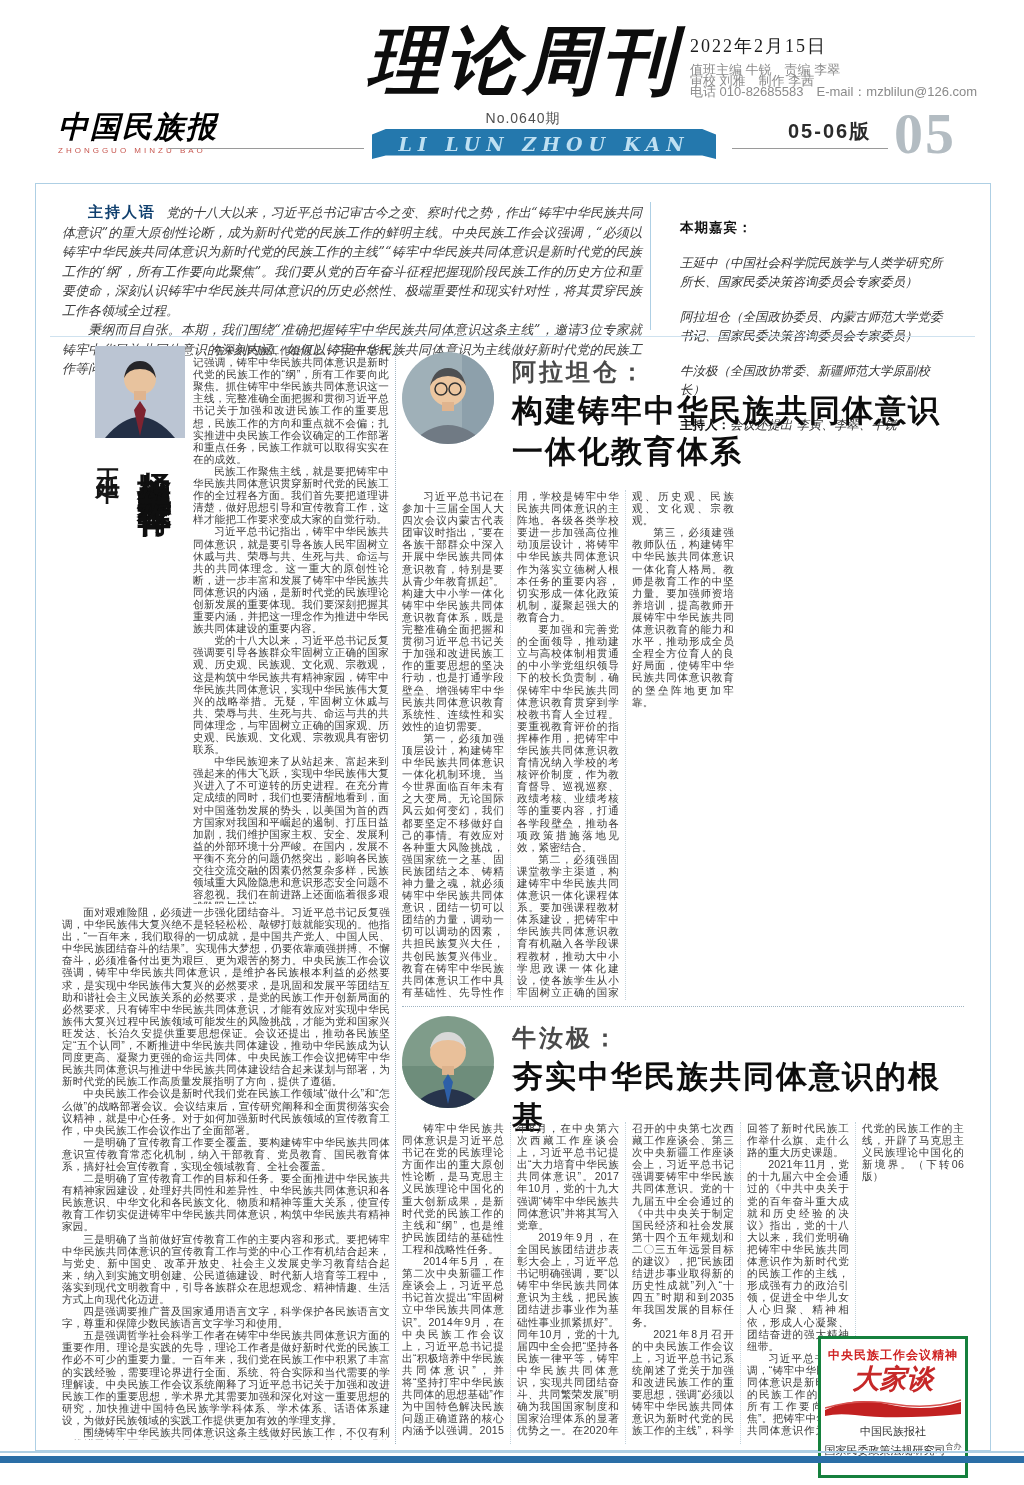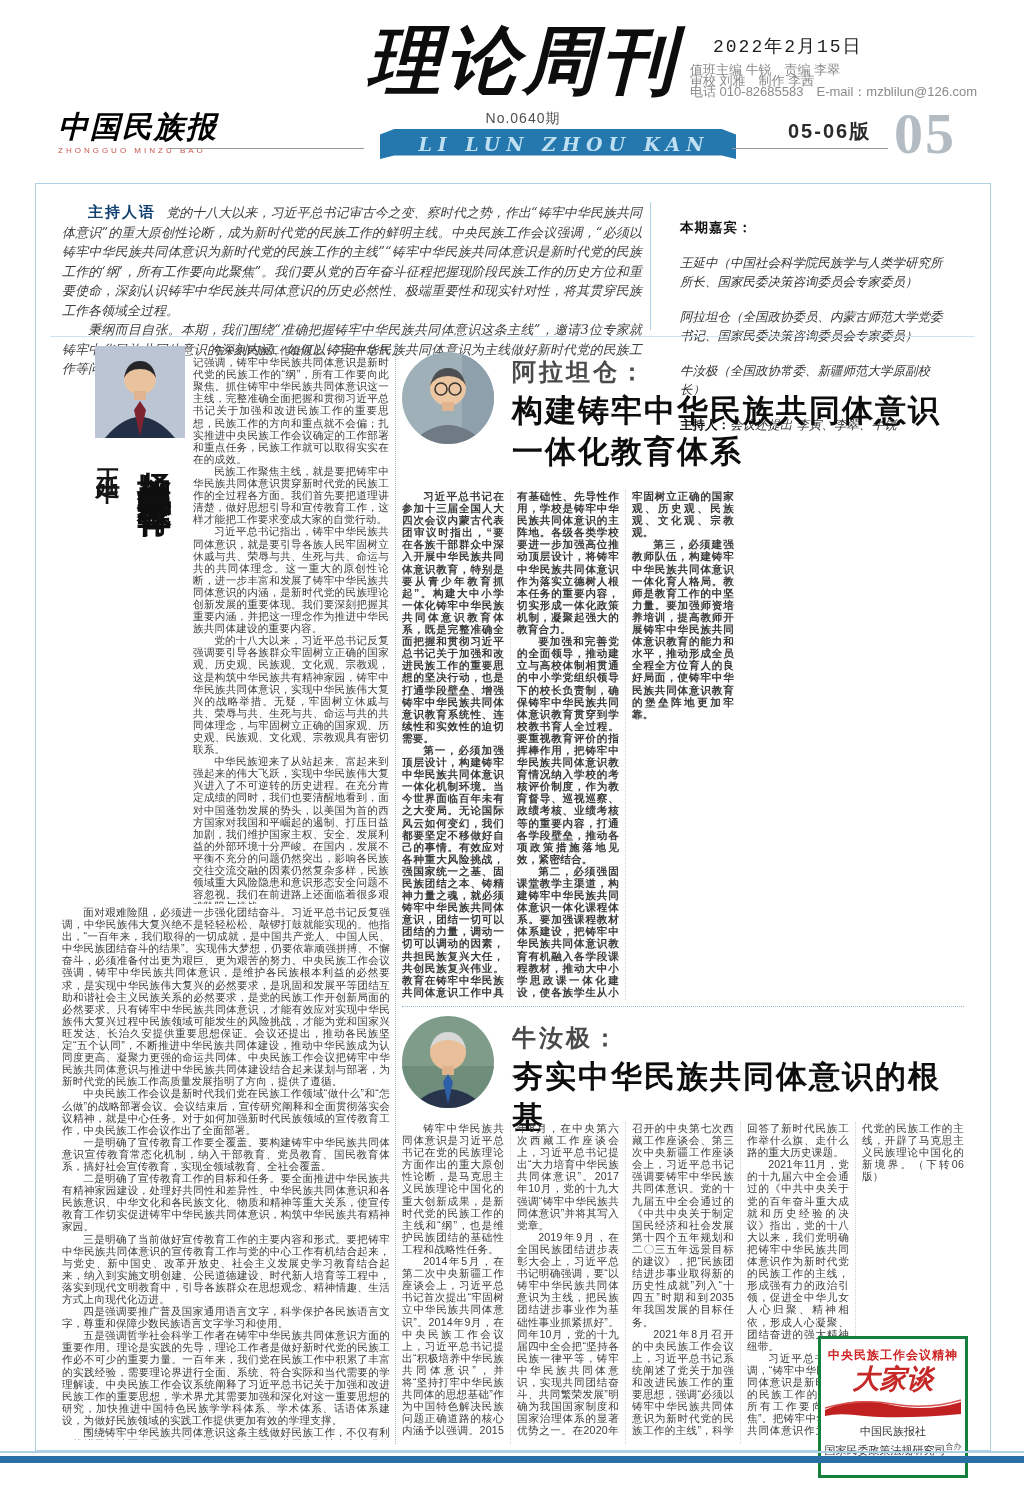--- a/index.html
+++ b/index.html
@@ -8,25 +8,25 @@
   .abs{position:absolute;}
 
   
   .brand{left:58px;top:112px;}
   .brand-cn{font-family:"DejaVu Serif",serif;font-style:italic;font-weight:900;font-size:30px;color:#000000;letter-spacing:2px;line-height:30px;}
   .brand-en{font-size:8px;color:#c7564f;letter-spacing:3px;margin-top:4px;}
   .brand-rule{left:168px;top:148px;width:196px;height:0;border-top:1px solid #9a9a9a;}
   .paper-title{left:358px;top:14px;width:330px;text-align:center;font-family:"DejaVu Serif",serif;
                font-weight:900;font-style:italic;font-size:74px;line-height:92px;color:#0d0d0d;letter-spacing:4px;}
   .issue-no{left:358px;top:110px;width:330px;text-align:center;font-size:14px;color:#4f4f4f;letter-spacing:1px;}
-  .ribbon{left:380px;top:129px;width:344px;height:30px;background:#2478ad;
+  .ribbon{left:372px;top:129px;width:344px;height:30px;background:#2478ad;
           clip-path:polygon(0 18%,4% 0,96% 0,100% 18%,100% 100%,96% 88%,4% 88%,0 100%);
-          display:flex;align-items:center;justify-content:center;padding-left:12px;}
+          display:flex;align-items:center;justify-content:center;}
   .ribbon span{font-family:"DejaVu Serif",serif;font-style:italic;font-weight:700;font-size:19px;color:#bfe0f2;letter-spacing:6px;}
-  .date-line{left:690px;top:34px;font-family:Liberation Mono, monospace;font-size:18px;color:#1d1d1d;letter-spacing:2px;margin-left:23px;}
+  .date-line{left:690px;top:34px;font-family:Liberation Serif, serif;font-size:18px;color:#1d1d1d;letter-spacing:2px;}
   .staff{left:690px;top:64px;font-size:13px;line-height:11px;color:#8a8a8a;}
   .pages-label{left:788px;top:118px;font-size:20px;font-weight:700;color:#2a2a2a;letter-spacing:2px;}
   .rule-right{left:732px;top:148px;width:156px;height:0;border-top:1px solid #9a9a9a;}
   .big-page-no{left:894px;top:100px;font-family:Liberation Serif, serif;font-weight:900;font-size:58px;color:#b3bcc2;letter-spacing:2px;}
 
   
   .frame{left:35px;top:183px;width:954px;height:1266px;border:1px solid #aecfe4;}
   .footer-bar{left:0;top:1456px;width:1024px;height:7px;background:#2a6ea6;}
   .footer-line{left:0;top:1451px;width:1024px;height:0;border-top:2px solid #aecfe4;}
 
@@ -58,21 +58,21 @@
   .wang-lower{left:62px;top:906px;width:328px;height:534px;overflow:hidden;}
 
   
   .sec-photo{border-radius:50%;overflow:hidden;width:92px;height:92px;}
   .speaker{font-family:"DejaVu Serif",serif;font-weight:700;font-size:24px;color:#4a4a4a;letter-spacing:3px;}
   .headline{font-weight:900;color:#0d0d0d;font-size:31px;line-height:41px;letter-spacing:2px;}
   .ala-photo{left:402px;top:352px;}
   .ala-speaker{left:512px;top:356px;}
   .ala-headline{left:512px;top:390px;width:460px;}
   .ala-body{left:402px;top:490px;width:562px;height:510px;column-count:5;column-gap:13px;
-            column-fill:auto;column-rule:1px dotted #c2d2dc;overflow:hidden;font-weight:bold;}
+            column-fill:auto;column-rule:1px dotted #c2d2dc;overflow:hidden;}
   .niu-photo{left:402px;top:1016px;}
   .niu-speaker{left:512px;top:1022px;}
   .niu-headline{left:512px;top:1056px;width:460px;}
   .niu-body{left:402px;top:1122px;width:562px;height:322px;column-count:5;column-gap:13px;
             column-fill:auto;column-rule:1px dotted #c2d2dc;overflow:hidden;}
 
   
   .promo{left:818px;top:1336px;width:150px;height:142px;border:3px solid #15803d;background:#fff;
          text-align:center;padding-top:8px;box-sizing:border-box;}
   .promo-line1{font-size:12px;font-weight:900;color:#cf2323;letter-spacing:1px;}

